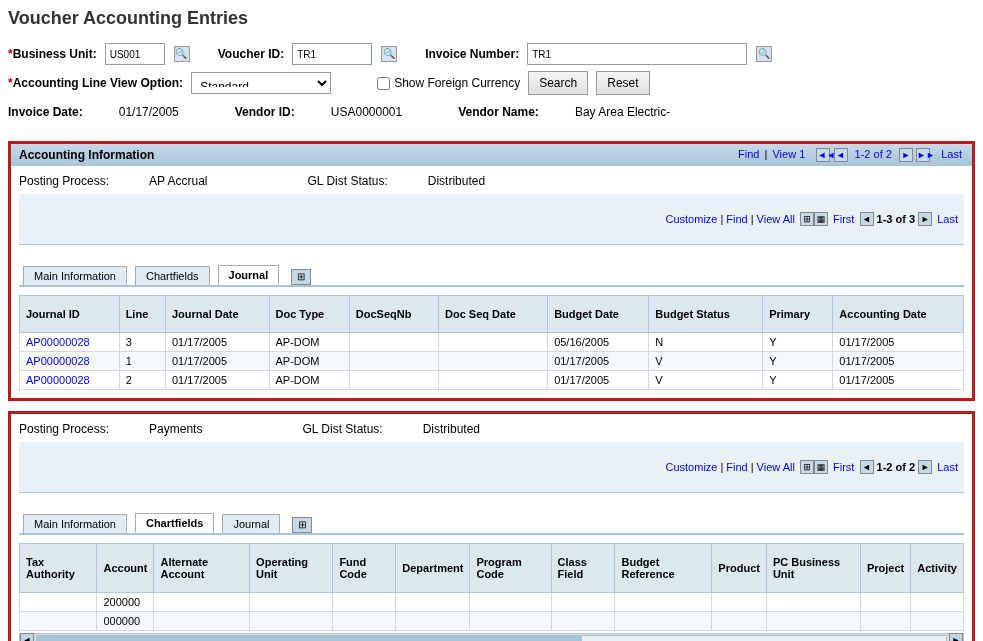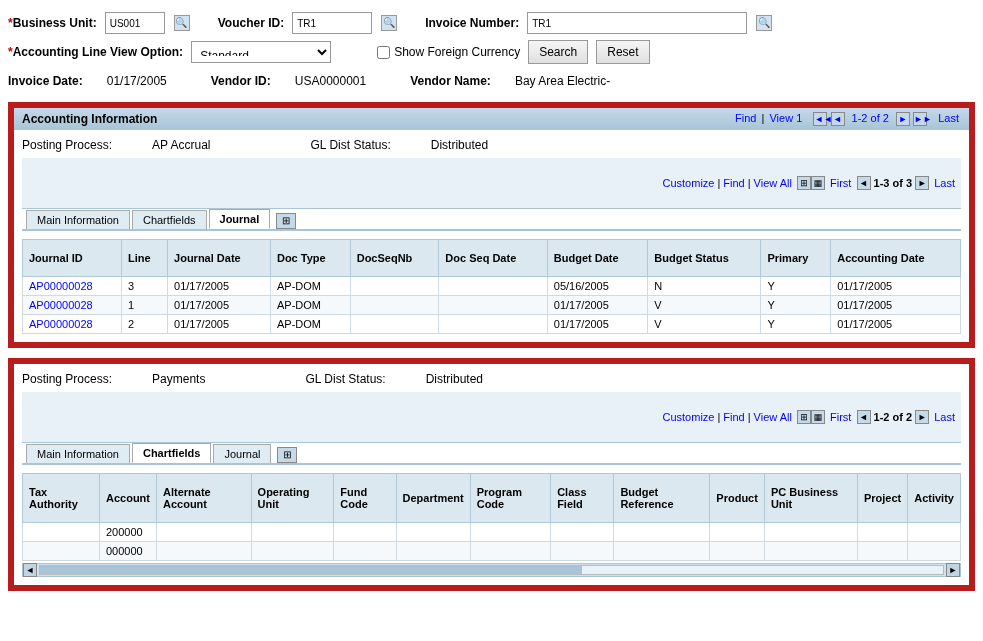--- a/index.html
+++ b/index.html
@@ -21,46 +21,46 @@
     .input-lg { width: 220px; }
     
     .lookup-icon { display: inline-block; width: 16px; height: 16px; background: #d4e1f0; border: 1px solid #999; cursor: pointer; text-align: center; line-height: 14px; font-size: 10px; margin-left: 1px; }
     
     .select-field { border: 1px solid #999; padding: 6px 4px; font-size: 12px; height: 22px; background: #fff; width: 140px; }
     
     .checkbox-wrapper { display: flex; align-items: center; gap: 4px; }
     
     .btn { border: 1px solid #999; padding: 3px 10px; font-size: 12px; background: linear-gradient(to bottom, #f5f5f5, #e0e0e0); cursor: pointer; height: 24px; }
     
-    .info-row { display: flex; gap: 24px; align-items: center; padding: 4px 0; margin-bottom: 4px; }
+    .info-row { display: flex; gap: 36px; align-items: center; padding: 4px 0; margin-bottom: 12px; }
     .info-label { font-weight: bold; }
     .info-value { font-weight: normal; }
     
     
-    .section-panel { border: 6px solid #b91c1c; margin-bottom: 10px; }
+    .section-panel { border: 3px solid #b91c1c; margin-bottom: 10px; }
     .section-header { background: linear-gradient(to bottom, #c5d9e8, #a8c4d8); padding: 4px 8px; display: flex; justify-content: space-between; align-items: center; }
     .section-header-title { font-weight: bold; font-size: 12px; color: #000; }
     .section-header-links { font-size: 11px; color: #00f; }
     .section-header-links a { color: #00f; text-decoration: none; margin: 0 2px; cursor: pointer; }
     .section-header-links .pipe { color: #000; }
     
     .section-body { padding: 8px; }
     
     .posting-row { display: flex; gap: 40px; align-items: center; margin-bottom: 6px; }
     .posting-label { font-weight: normal; }
     
     
     .pagination-bar { display: flex; justify-content: flex-end; align-items: center; font-size: 11px; padding: 2px 4px; background: #e8f0f8; border-bottom: 1px solid #aac4d8; }
     .pagination-bar a { color: #00f; text-decoration: none; margin: 17px 2px; cursor: pointer; }
     .pagination-bar .pipe { color: #000; margin: 0 1px; }
     .nav-btn { display: inline-block; width: 14px; height: 14px; background: #c5d9e8; border: 1px solid #888; text-align: center; line-height: 12px; font-size: 9px; cursor: pointer; }
     .page-count { font-weight: bold; }
     
     
-    .tabs-area { display: flex; align-items: flex-end; gap: 2px; padding: 0 0 0 4px; border-bottom: 2px solid #a8c4d8; }
+    .tabs-area { display: flex; align-items: flex-end; gap: 8px; padding: 20px 0 0 4px; border-bottom: 2px solid #a8c4d8; }
     .tab { border: 1px solid #aaa; padding: 3px 10px; font-size: 11px; cursor: pointer; background: #e0ecf4; border-bottom: none; }
     .tab.active { background: #fff; border-bottom: 1px solid #fff; font-weight: bold; z-index: 1; }
     .tab-icon { display: inline-block; width: 20px; height: 16px; background: #c5d9e8; border: 1px solid #888; vertical-align: middle; text-align: center; line-height: 14px; font-size: 10px; cursor: pointer; margin-left: 4px; }
     
     
     .data-table { width: 100%; border-collapse: collapse; margin-top: 4px; }
     .data-table th { background: #dce8f0; border: 1px solid #b0c8d8; padding: 12px 6px; text-align: left; font-size: 11px; font-weight: bold; color: #000; }
     .data-table td { border: 1px solid #d0d8e0; padding: 3px 6px; font-size: 11px; vertical-align: middle; }
     .data-table tr:nth-child(even) td { background: #f5f9fc; }
     .data-table tr:nth-child(odd) td { background: #fff; }
@@ -72,20 +72,21 @@
     .scroll-bottom { display: flex; align-items: center; background: #d0e0ec; border: 1px solid #aac4d8; height: 14px; margin-top: 2px; }
     .scroll-btn { width: 14px; height: 14px; background: #c0d4e4; border: 1px solid #888; display: flex; align-items: center; justify-content: center; cursor: pointer; font-size: 9px; flex-shrink: 0; }
     .scroll-track { flex: 1; height: 10px; background: #e8f0f8; margin: 0 2px; border: 1px solid #bbb; position: relative; }
     .scroll-thumb { width: 60%; height: 100%; background: #a8c4d8; position: absolute; left: 0; }
   </style>
 </head>
 <body>
 
 <div class="page-container">
 
+  <h1 class="page-title">Voucher Accounting Entries</h1>
 
   <div class="form-area">
 
     <div class="form-row">
       <span class="field-label required-label">Business Unit:</span>
       <input class="input-field input-sm" type="text" value="US001" style="">
       <span class="lookup-icon">🔍</span>
 
       <span class="field-label" style="margin-left:20px;">Voucher ID:</span>
       <input class="input-field input-md" type="text" value="TR1" style="">

